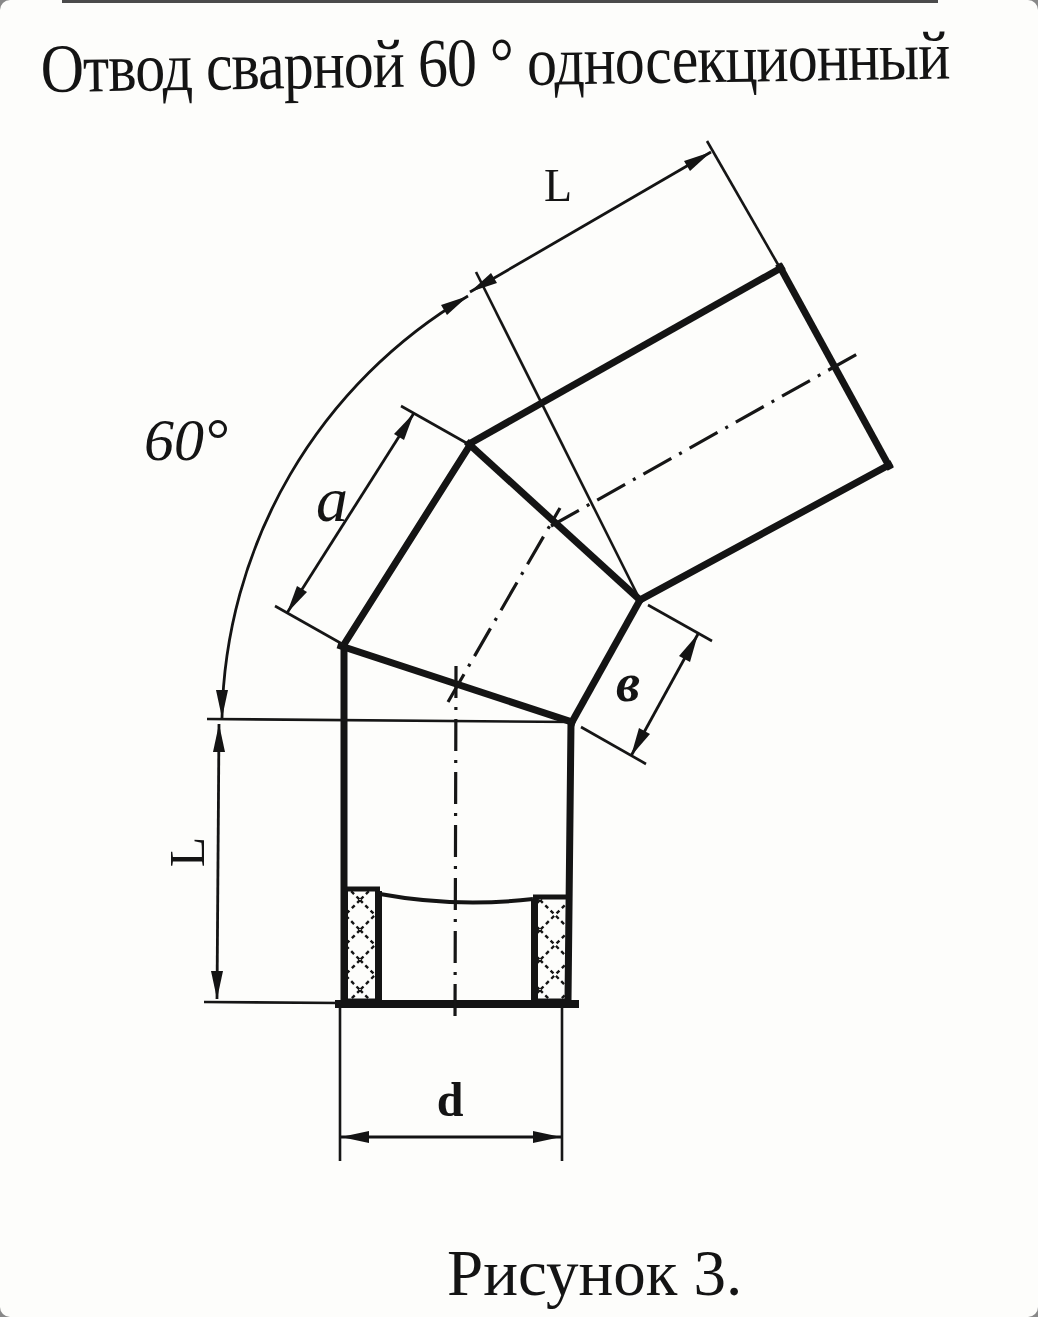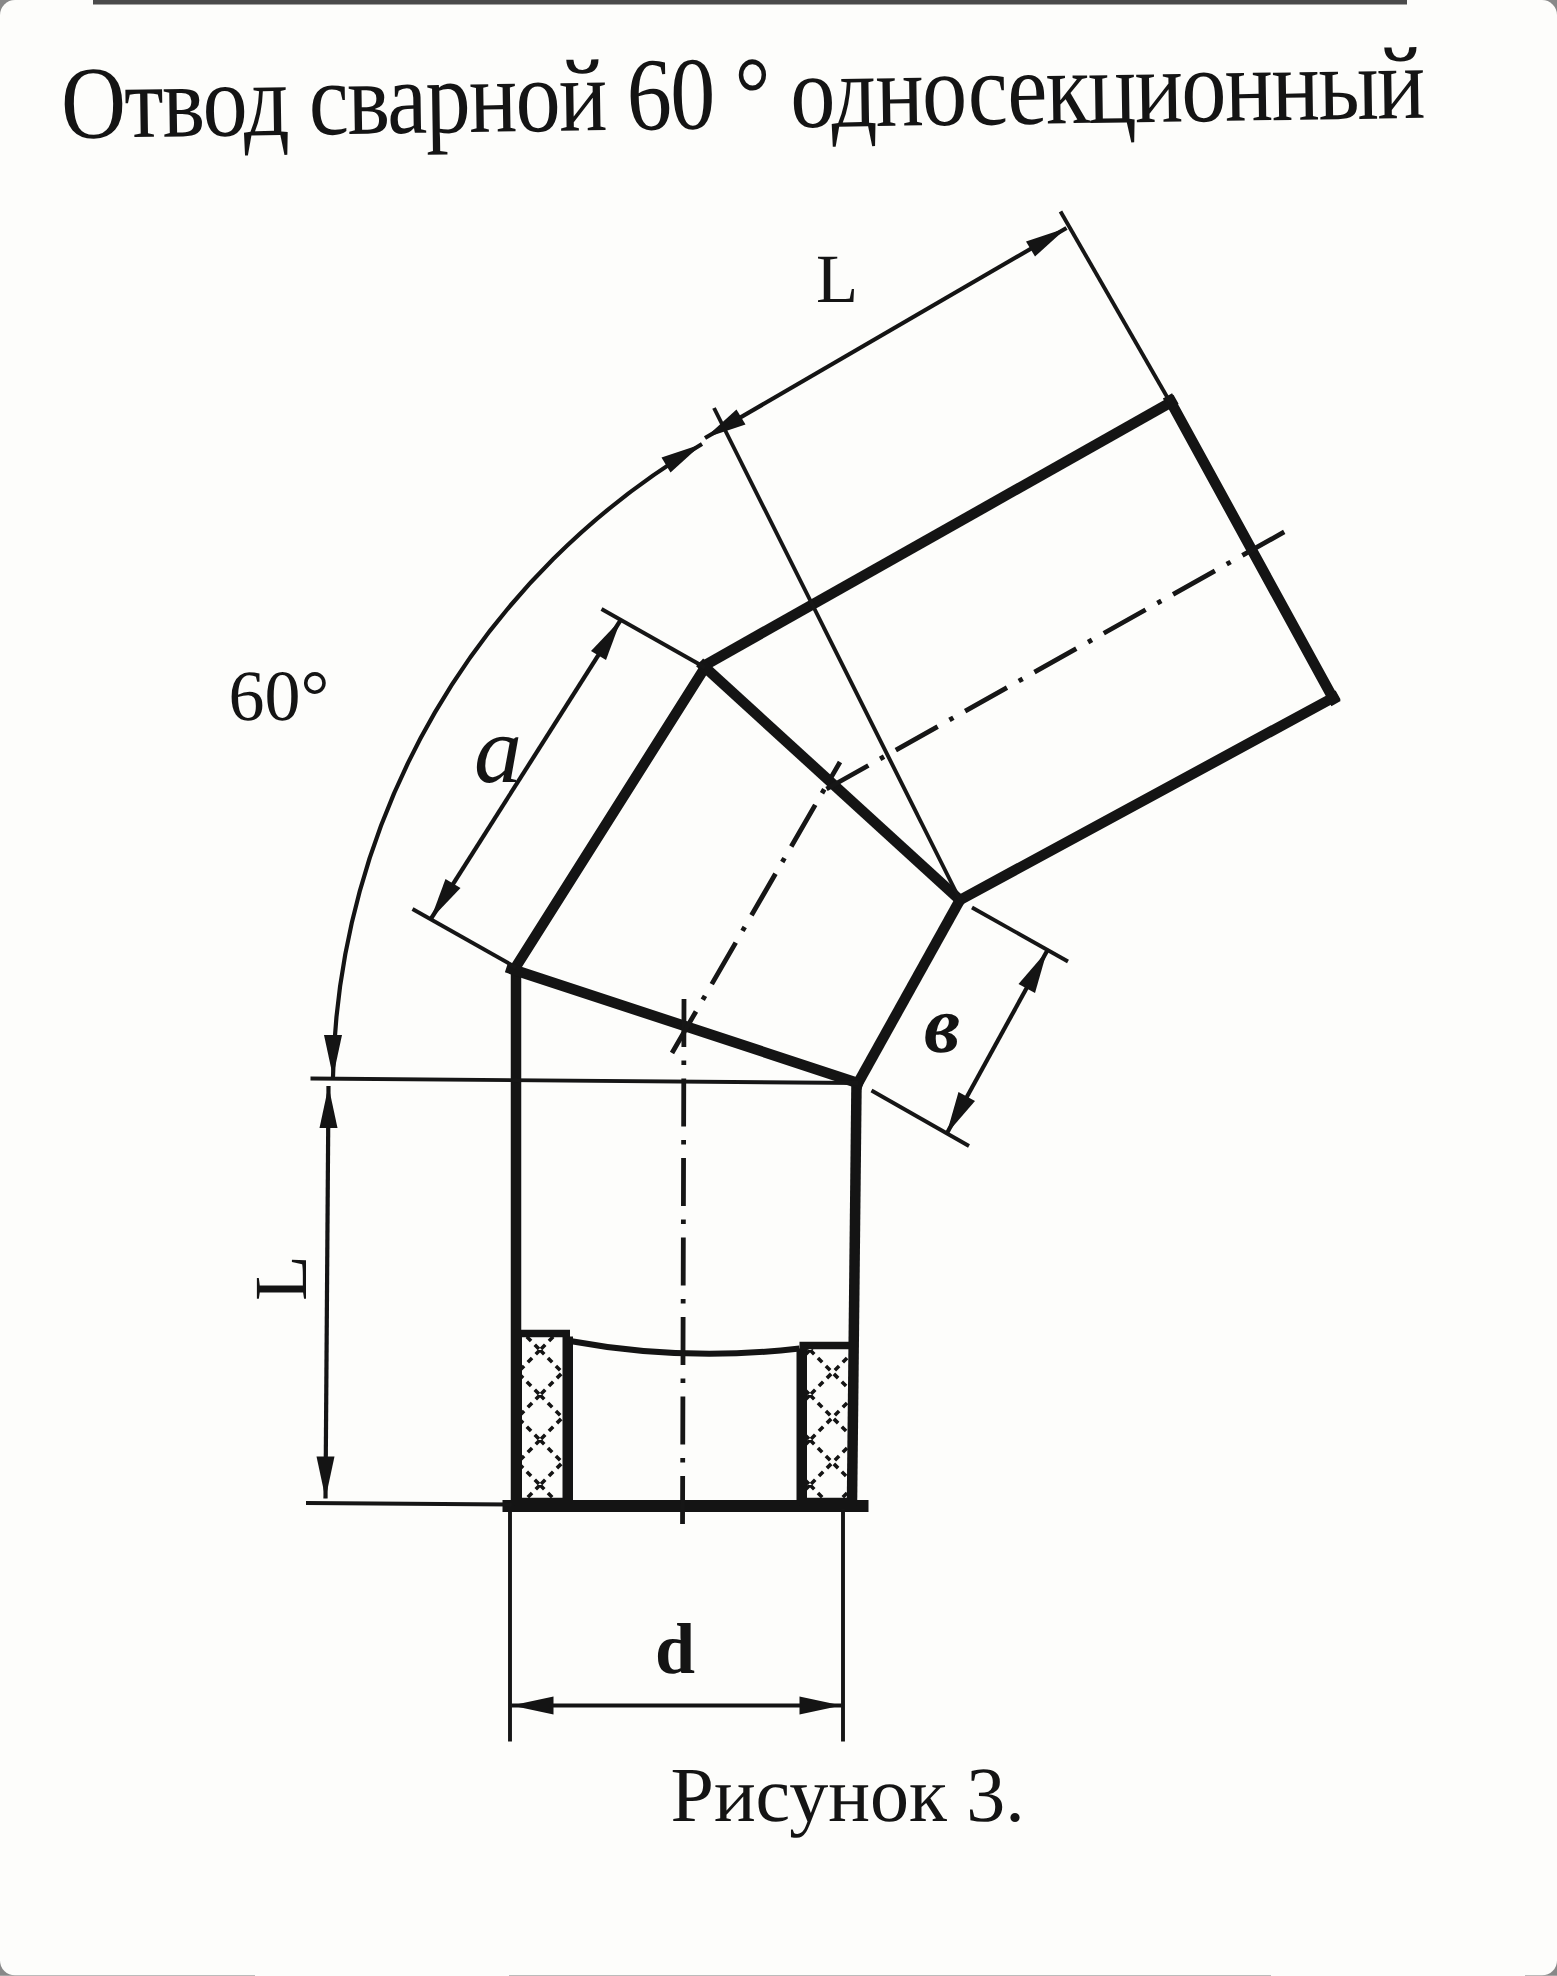--- a/index.html
+++ b/index.html
@@ -17,31 +17,31 @@
     position:absolute;left:62px;top:0;width:876px;height:3px;
     background:#2b2b2b;opacity:.85;
   }
   .title{
     position:absolute;left:40px;top:30px;margin:0;
     font-size:60px;font-weight:400;letter-spacing:-1px;white-space:nowrap;
     transform:rotate(-0.85deg) scaleY(1.15);
     transform-origin:0 0;
   }
   .caption{
-    position:absolute;left:447px;top:1168px;
-    font-size:52px;white-space:nowrap;text-align:center;
+    position:absolute;left:447px;top:1236px;
+    font-size:65px;white-space:nowrap;text-align:center;
   }
   svg.drawing{position:absolute;left:0;top:0;}
   .lbl{
     position:absolute;white-space:nowrap;
     transform:translate(-50%,-50%);
     line-height:1;
   }
   .lbl-L-top   {left:558px;top:186px;font-size:46px;}
-  .lbl-angle   {left:186px;top:465px;font-size:48px;}
+  .lbl-angle   {left:186px;top:440px;font-size:60px;font-style:italic;}
   .lbl-a       {left:332px;top:500px;font-size:64px;font-style:italic;}
   .lbl-v       {left:628px;top:683px;font-size:54px;font-style:italic;font-weight:600;}
   .lbl-L-left  {left:187px;top:852px;font-size:50px;transform:translate(-50%,-50%) rotate(-90deg);}
   .lbl-d       {left:450px;top:1100px;font-size:48px;font-weight:600;}
 </style>
 </head>
 <body>
 
 <div class="page">
 

